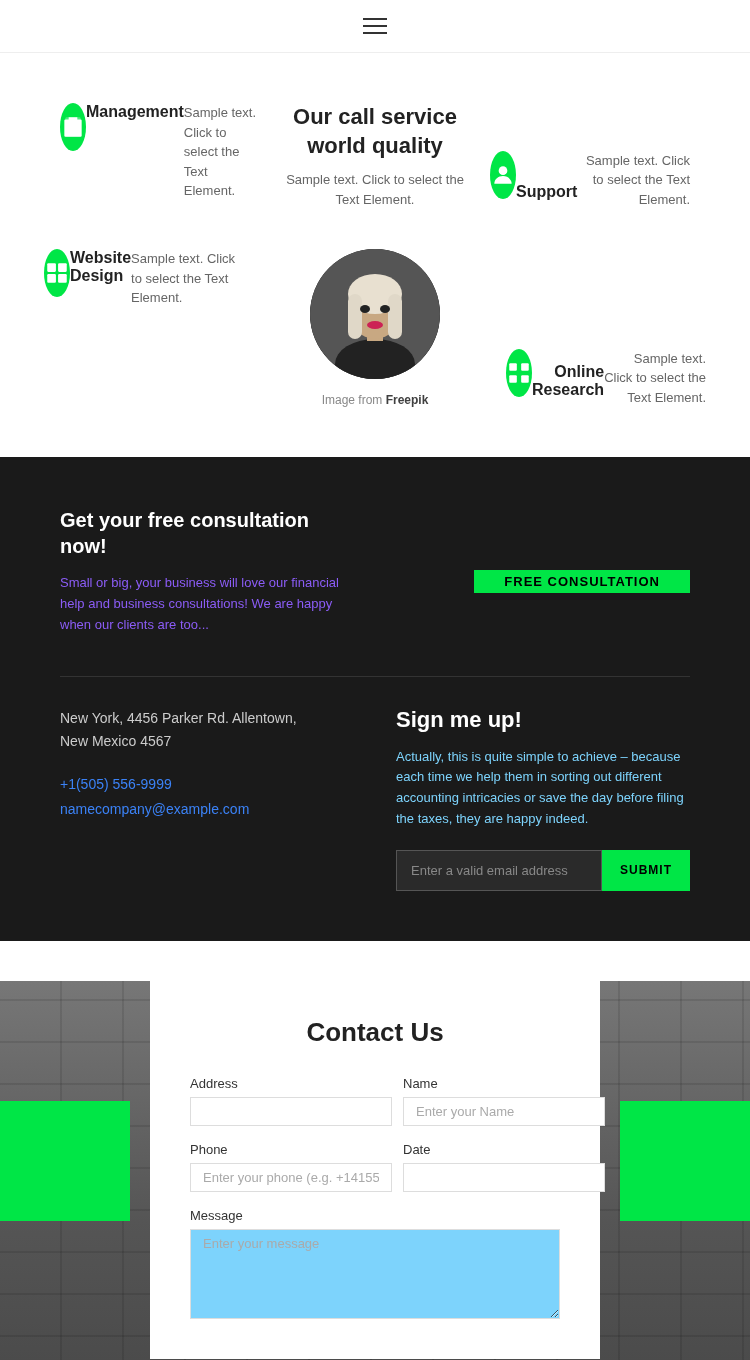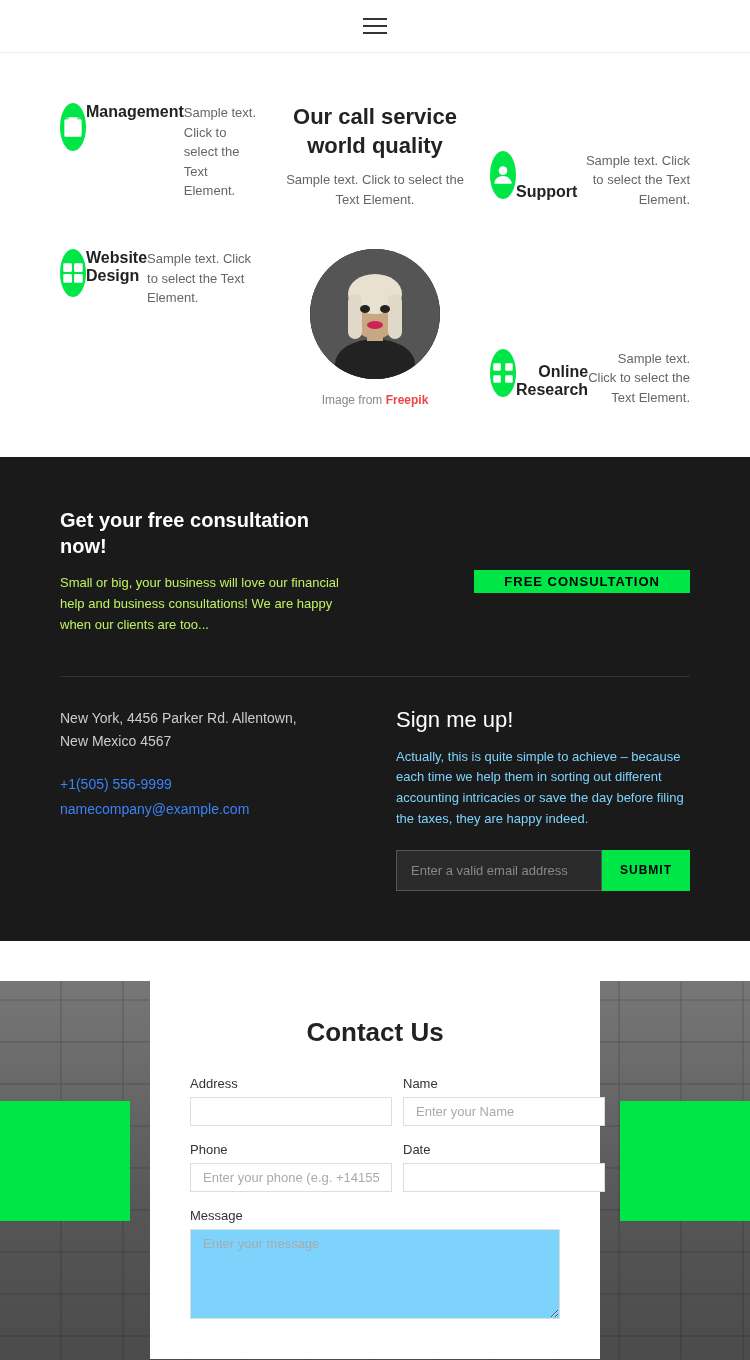--- a/index.html
+++ b/index.html
@@ -82,38 +82,38 @@
       font-weight: bold;
       color: #222;
       margin-bottom: 8px;
     }
 
     
     .services-row2 {
       display: grid;
       grid-template-columns: 200px 1fr 200px;
       gap: 0 20px;
-      padding: 0 60px 50px;
+      padding: 0 44px 50px;
       background: #fff;
     }
     .portrait-circle {
       width: 130px;
       height: 130px;
       border-radius: 50%;
       overflow: hidden;
       background: #555;
       margin: 0 auto 8px;
     }
     .image-credit {
       font-size: 12px;
       color: #888;
       text-align: center;
       margin-top: 6px;
     }
-    .image-credit b { color: #ef4444; }
+    .image-credit b { color: #404040; }
 
     
     .dark-section {
       background: #1a1a1a;
       padding: 50px 60px;
       color: #fff;
     }
     .dark-top {
       display: grid;
       grid-template-columns: 1fr 1fr;
@@ -122,21 +122,21 @@
     }
     .consultation-heading {
       font-size: 20px;
       font-weight: bold;
       color: #fff;
       margin-bottom: 14px;
       line-height: 1.3;
     }
     .consultation-text {
       font-size: 13px;
-      color: #bef264;
+      color: #8b5cf6;
       line-height: 1.6;
     }
     .free-consult-btn {
       display: block;
       background: #00e646;
       color: #000;
       font-size: 13px;
       font-weight: bold;
       letter-spacing: 1px;
       text-align: center;
@@ -164,21 +164,21 @@
     }
     .phone-link, .email-link {
       display: block;
       font-size: 14px;
       color: #3b82f6;
       text-decoration: none;
       line-height: 1.8;
     }
     .signup-heading {
       font-size: 22px;
-      font-weight: normal;
+      font-weight: bold;
       color: #fff;
       margin-bottom: 14px;
     }
     .signup-text {
       font-size: 13px;
       color: #7dd3fc;
       line-height: 1.6;
       margin-bottom: 20px;
     }
     .email-form {

